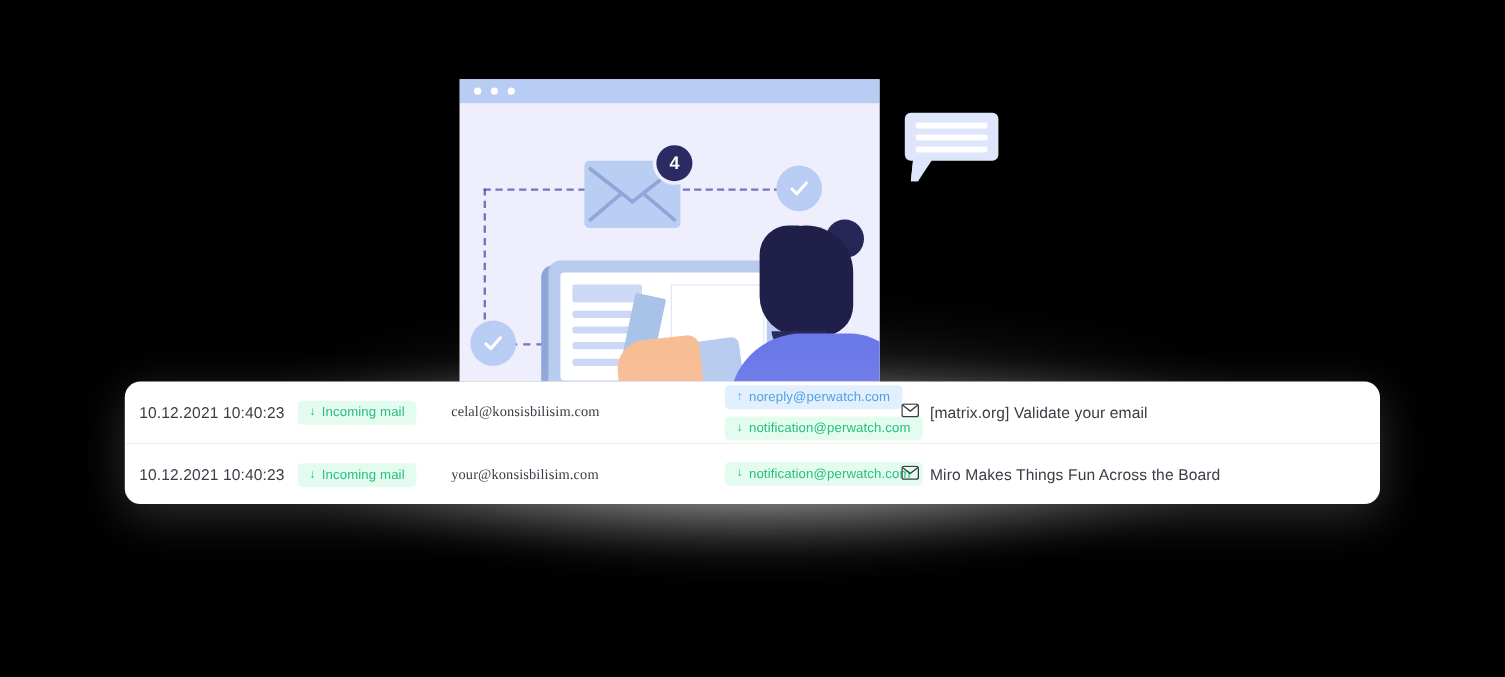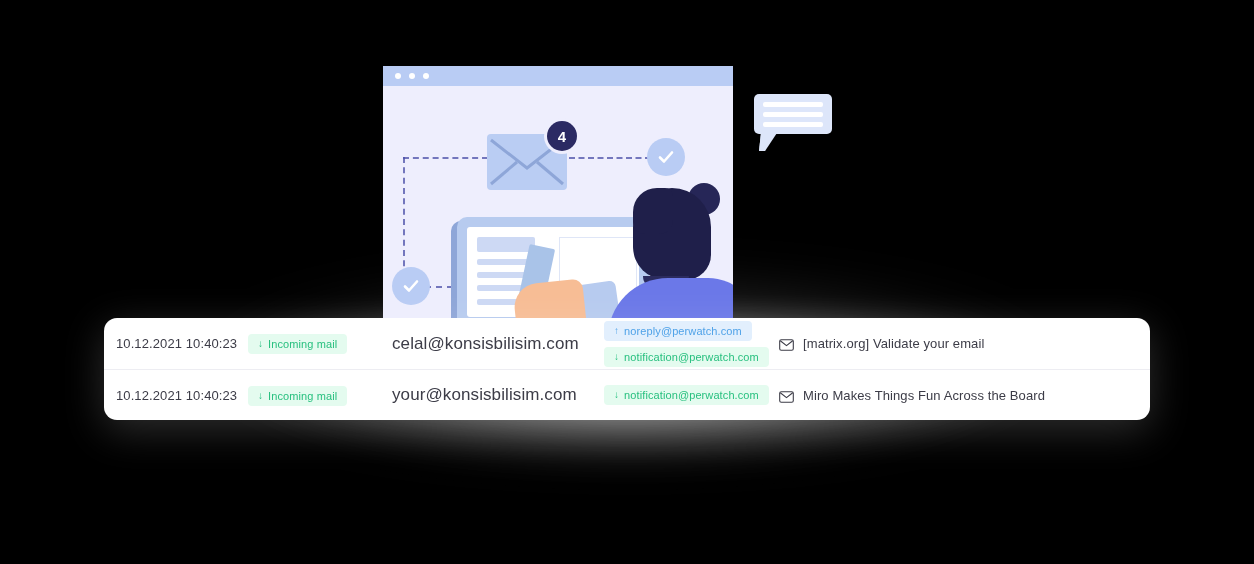--- a/index.html
+++ b/index.html
@@ -331,39 +331,40 @@
     color: #3c3c47;
     white-space: nowrap;
     letter-spacing: 0.1px;
   }
   .c-type {
     position: absolute;
     left: 144px;
   }
   .c-from {
     position: absolute;
-    left: 288px;
-    font-size: 17px;
+    left: 272px;
+    font-size: 12px;
     color: #3c3c47;
     white-space: nowrap;
     letter-spacing: 0.1px;
+    font-family: Liberation Serif, serif;
   }
   .c-addr {
     position: absolute;
     left: 500px;
     display: flex;
     flex-direction: column;
     gap: 6px;
     align-items: flex-start;
   }
   .c-subject {
     position: absolute;
-    left: 675px;
+    left: 647px;
     display: flex;
-    align-items: flex-end;
+    align-items: flex-start;
     gap: 9px;
     font-size: 13px;
     color: #3c3c47;
     white-space: nowrap;
     letter-spacing: 0.1px;
   }
 
   
   .pill {
     display: inline-flex;

